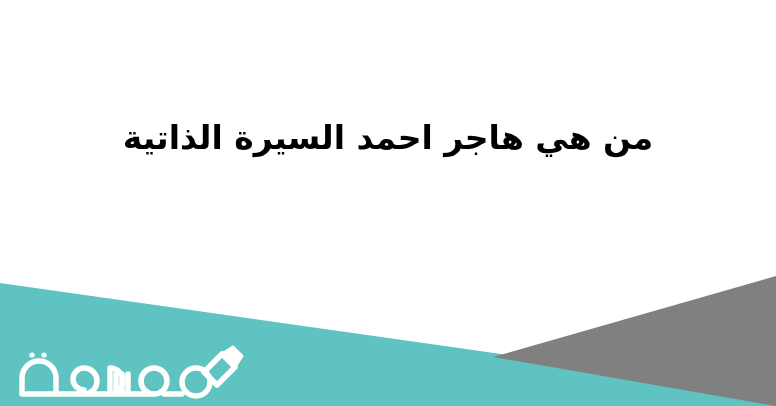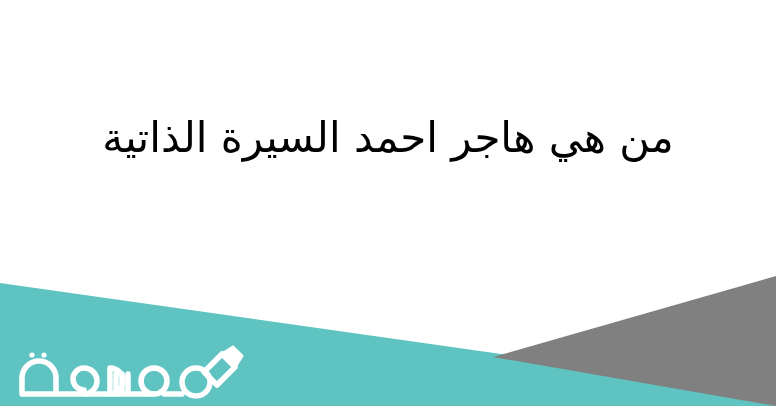--- a/index.html
+++ b/index.html
@@ -31,22 +31,22 @@
     box-sizing: border-box;
     padding: 0 40px;
   }
 
   #headline {
     direction: rtl;
     unicode-bidi: bidi-override;
     text-align: right;
     color: #000000;
     font-family: "DejaVu Sans", "Liberation Sans", sans-serif;
-    font-weight: normal;
-    font-size: 42px;
+    font-weight: bold;
+    font-size: 33px;
     line-height: 1.35;
     letter-spacing: 0px;
     white-space: nowrap;
   }
 
   
   #shapes {
     position: absolute;
     left: 0;
     top: 0;

